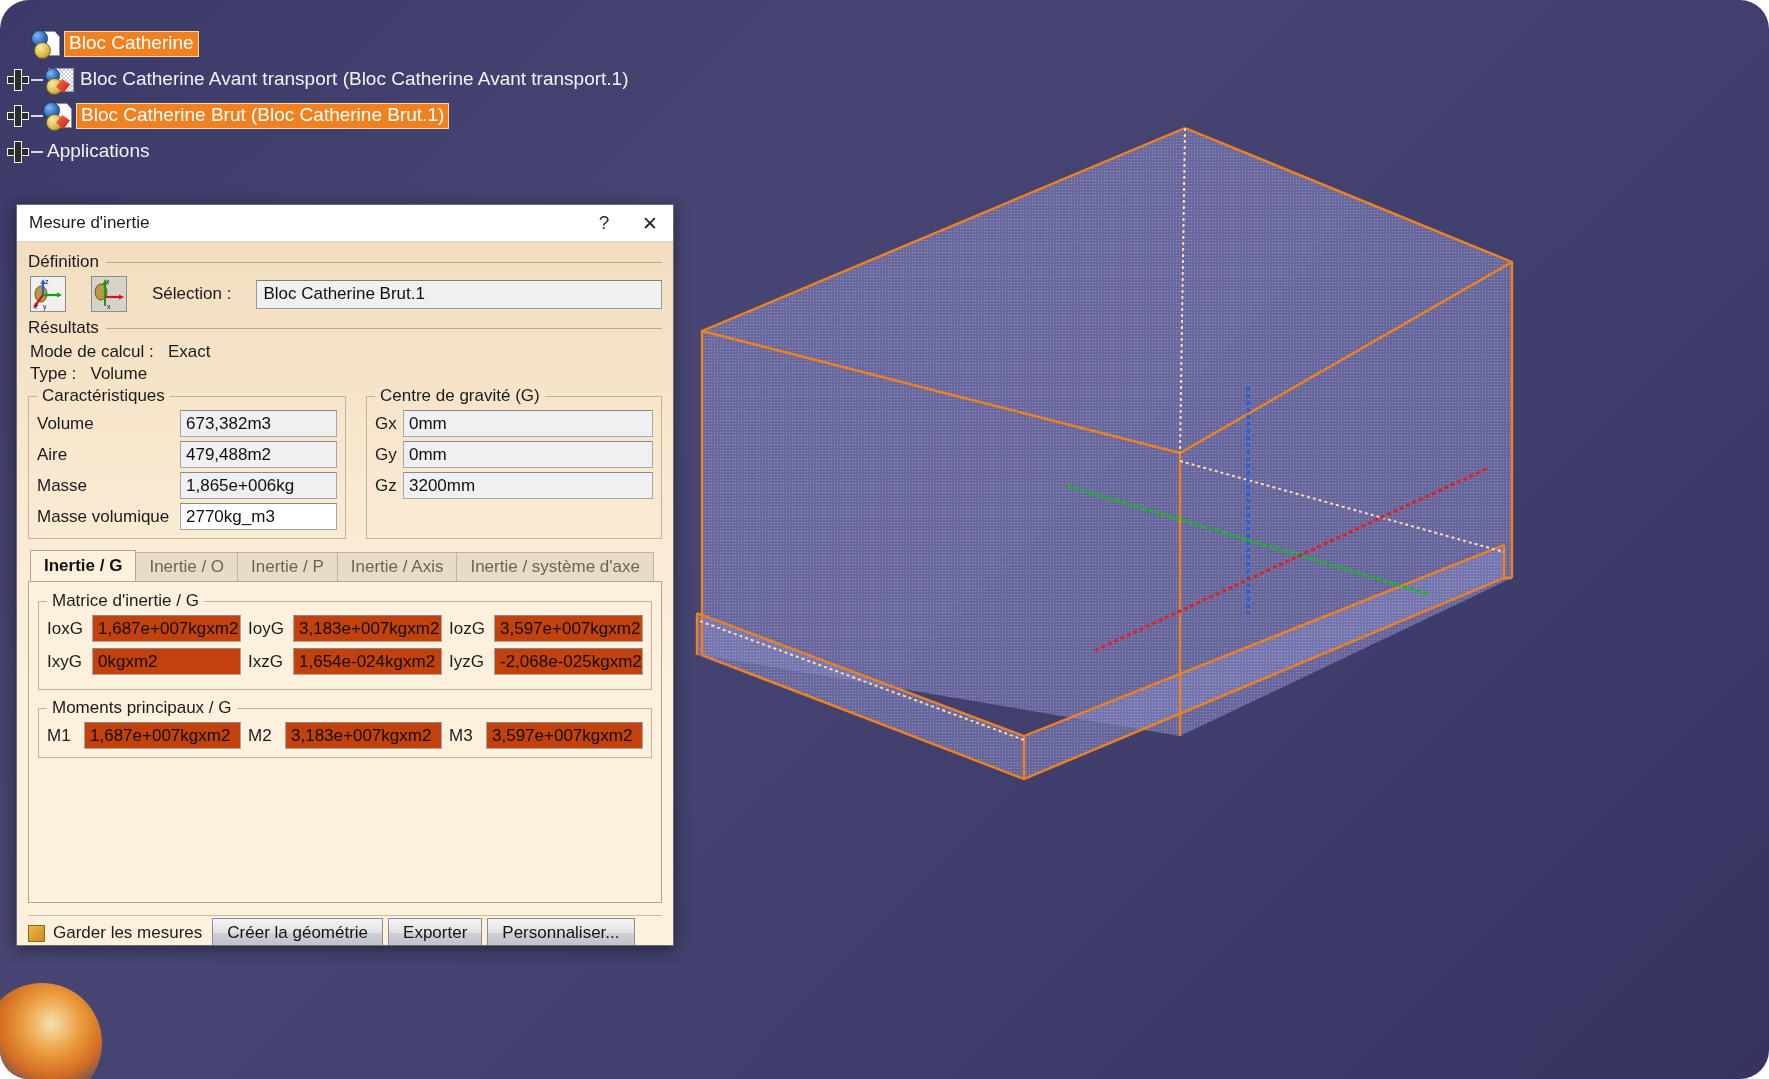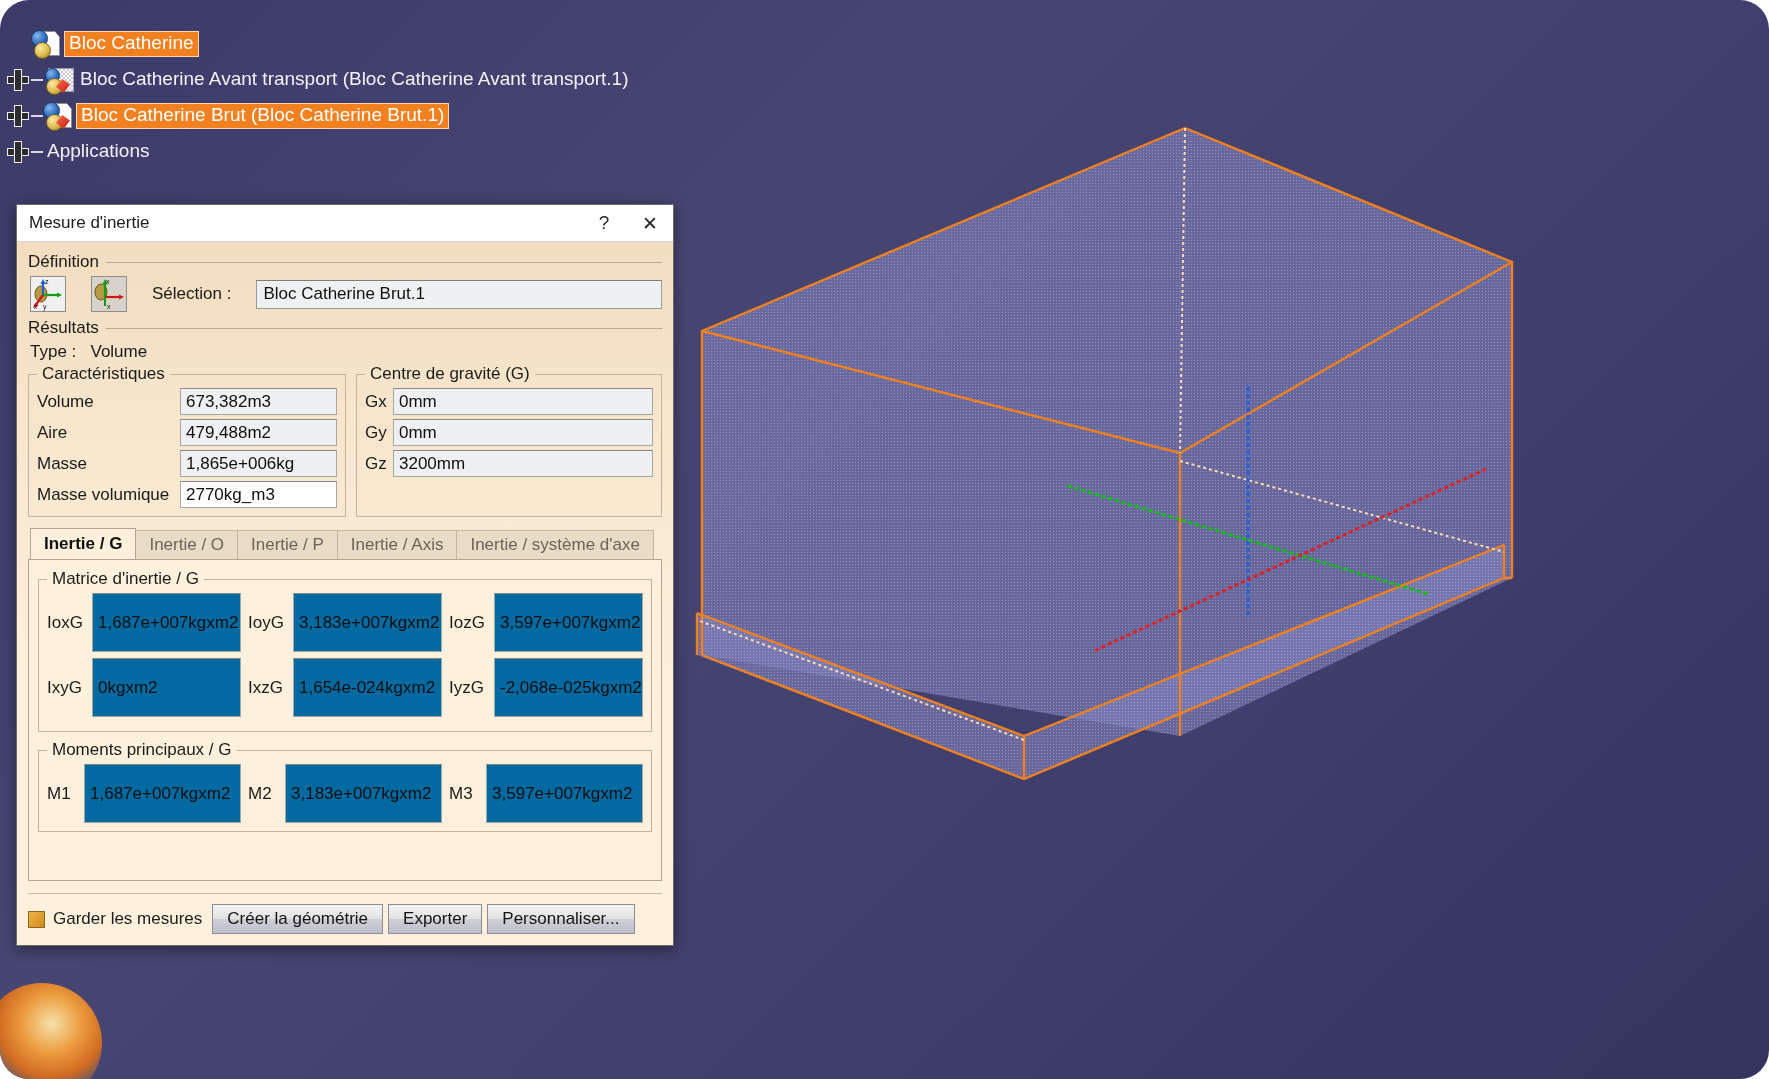--- a/index.html
+++ b/index.html
@@ -217,21 +217,21 @@
     align-items: center;
     padding: 0 6px;
     font-size: 17px;
     color: #101010;
   }
 
   .res-line { font-size: 17px; margin: 2px 0 1px 2px; }
 
   .two-cols {
     display: flex;
-    gap: 10px;
+    gap: 20px;
     margin-top: 2px;
   }
   fieldset.box {
     border: 1px solid #c0b49f;
     border-radius: 0;
     margin: 0;
     padding: 4px 8px 8px 8px;
     min-width: 0;
   }
   fieldset.box > legend {
@@ -317,43 +317,43 @@
   .m-label {
     font-size: 17px;
     width: 38px;
     flex: 0 0 auto;
   }
   .m-label.wide { width: 30px; }
   .m-val {
     height: 25px;
     flex: 1 1 0;
     min-width: 0;
-    background: #0369a1;
+    background: #c2410c;
     border: 1px solid #a6a6a6;
     border-top-color: #888;
     display: flex;
     align-items: center;
-    padding: 16px 5px;
+    padding: 0 5px;
     font-size: 17px;
     color: #101010;
     overflow: hidden;
     white-space: nowrap;
   }
 
   
   .bottom-sep {
     height: 1px;
     background: #c9bca6;
     margin: 12px 0 0 0;
   }
   .btn-row {
     display: flex;
     align-items: center;
     gap: 5px;
-    margin-top: 10px;
+    margin-top: 2px;
   }
   .chk {
     display: flex;
     align-items: center;
     gap: 8px;
     font-size: 17px;
     margin-right: 5px;
   }
   .chk-box {
     width: 15px; height: 15px;
@@ -521,20 +521,25 @@
           <span>Bloc Catherine Brut.1</span>
         </div>
       </div>
 
       <div class="grp-caption">
         <span>Résultats</span>
         <span class="rule"></span>
       </div>
 
       <div class="res-line">
+        <span>Mode de calcul :</span>
+        &nbsp;
+        <span>Exact</span>
+      </div>
+      <div class="res-line">
         <span>Type :</span>
         &nbsp;
         <span>Volume</span>
       </div>
 
       <div class="two-cols">
 
         <fieldset class="box carac">
           <legend>Caractéristiques</legend>
 

